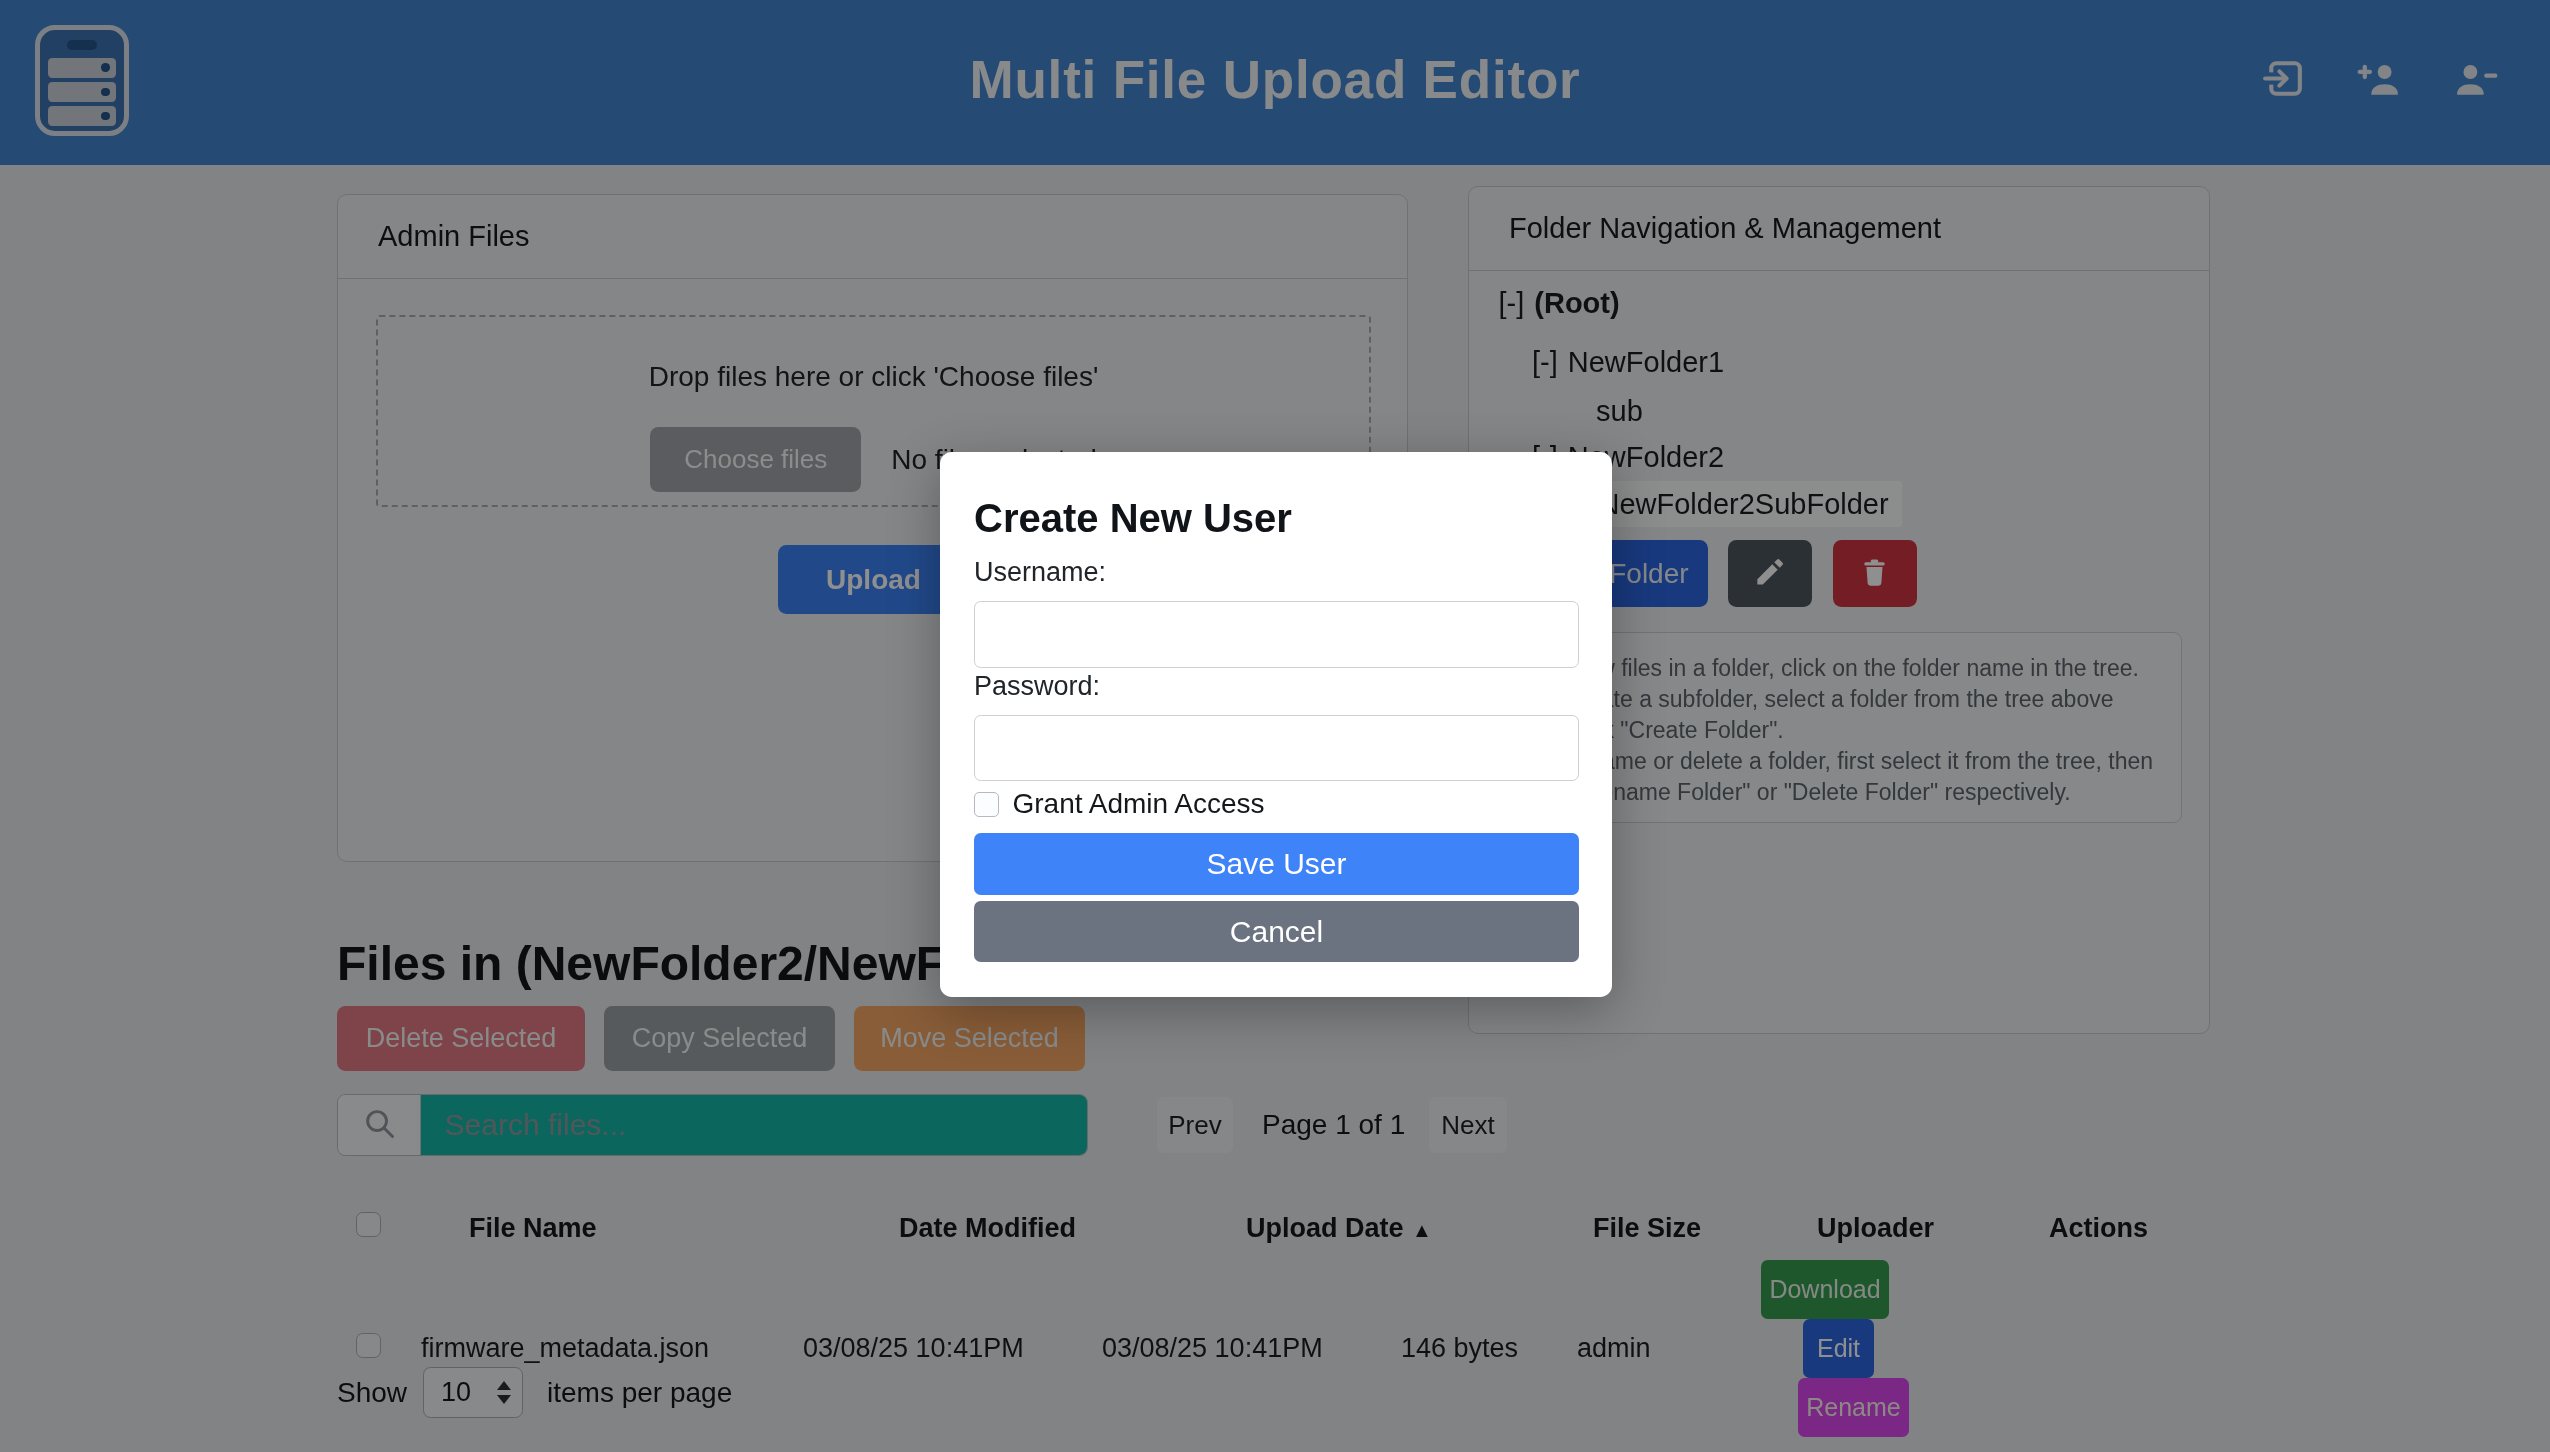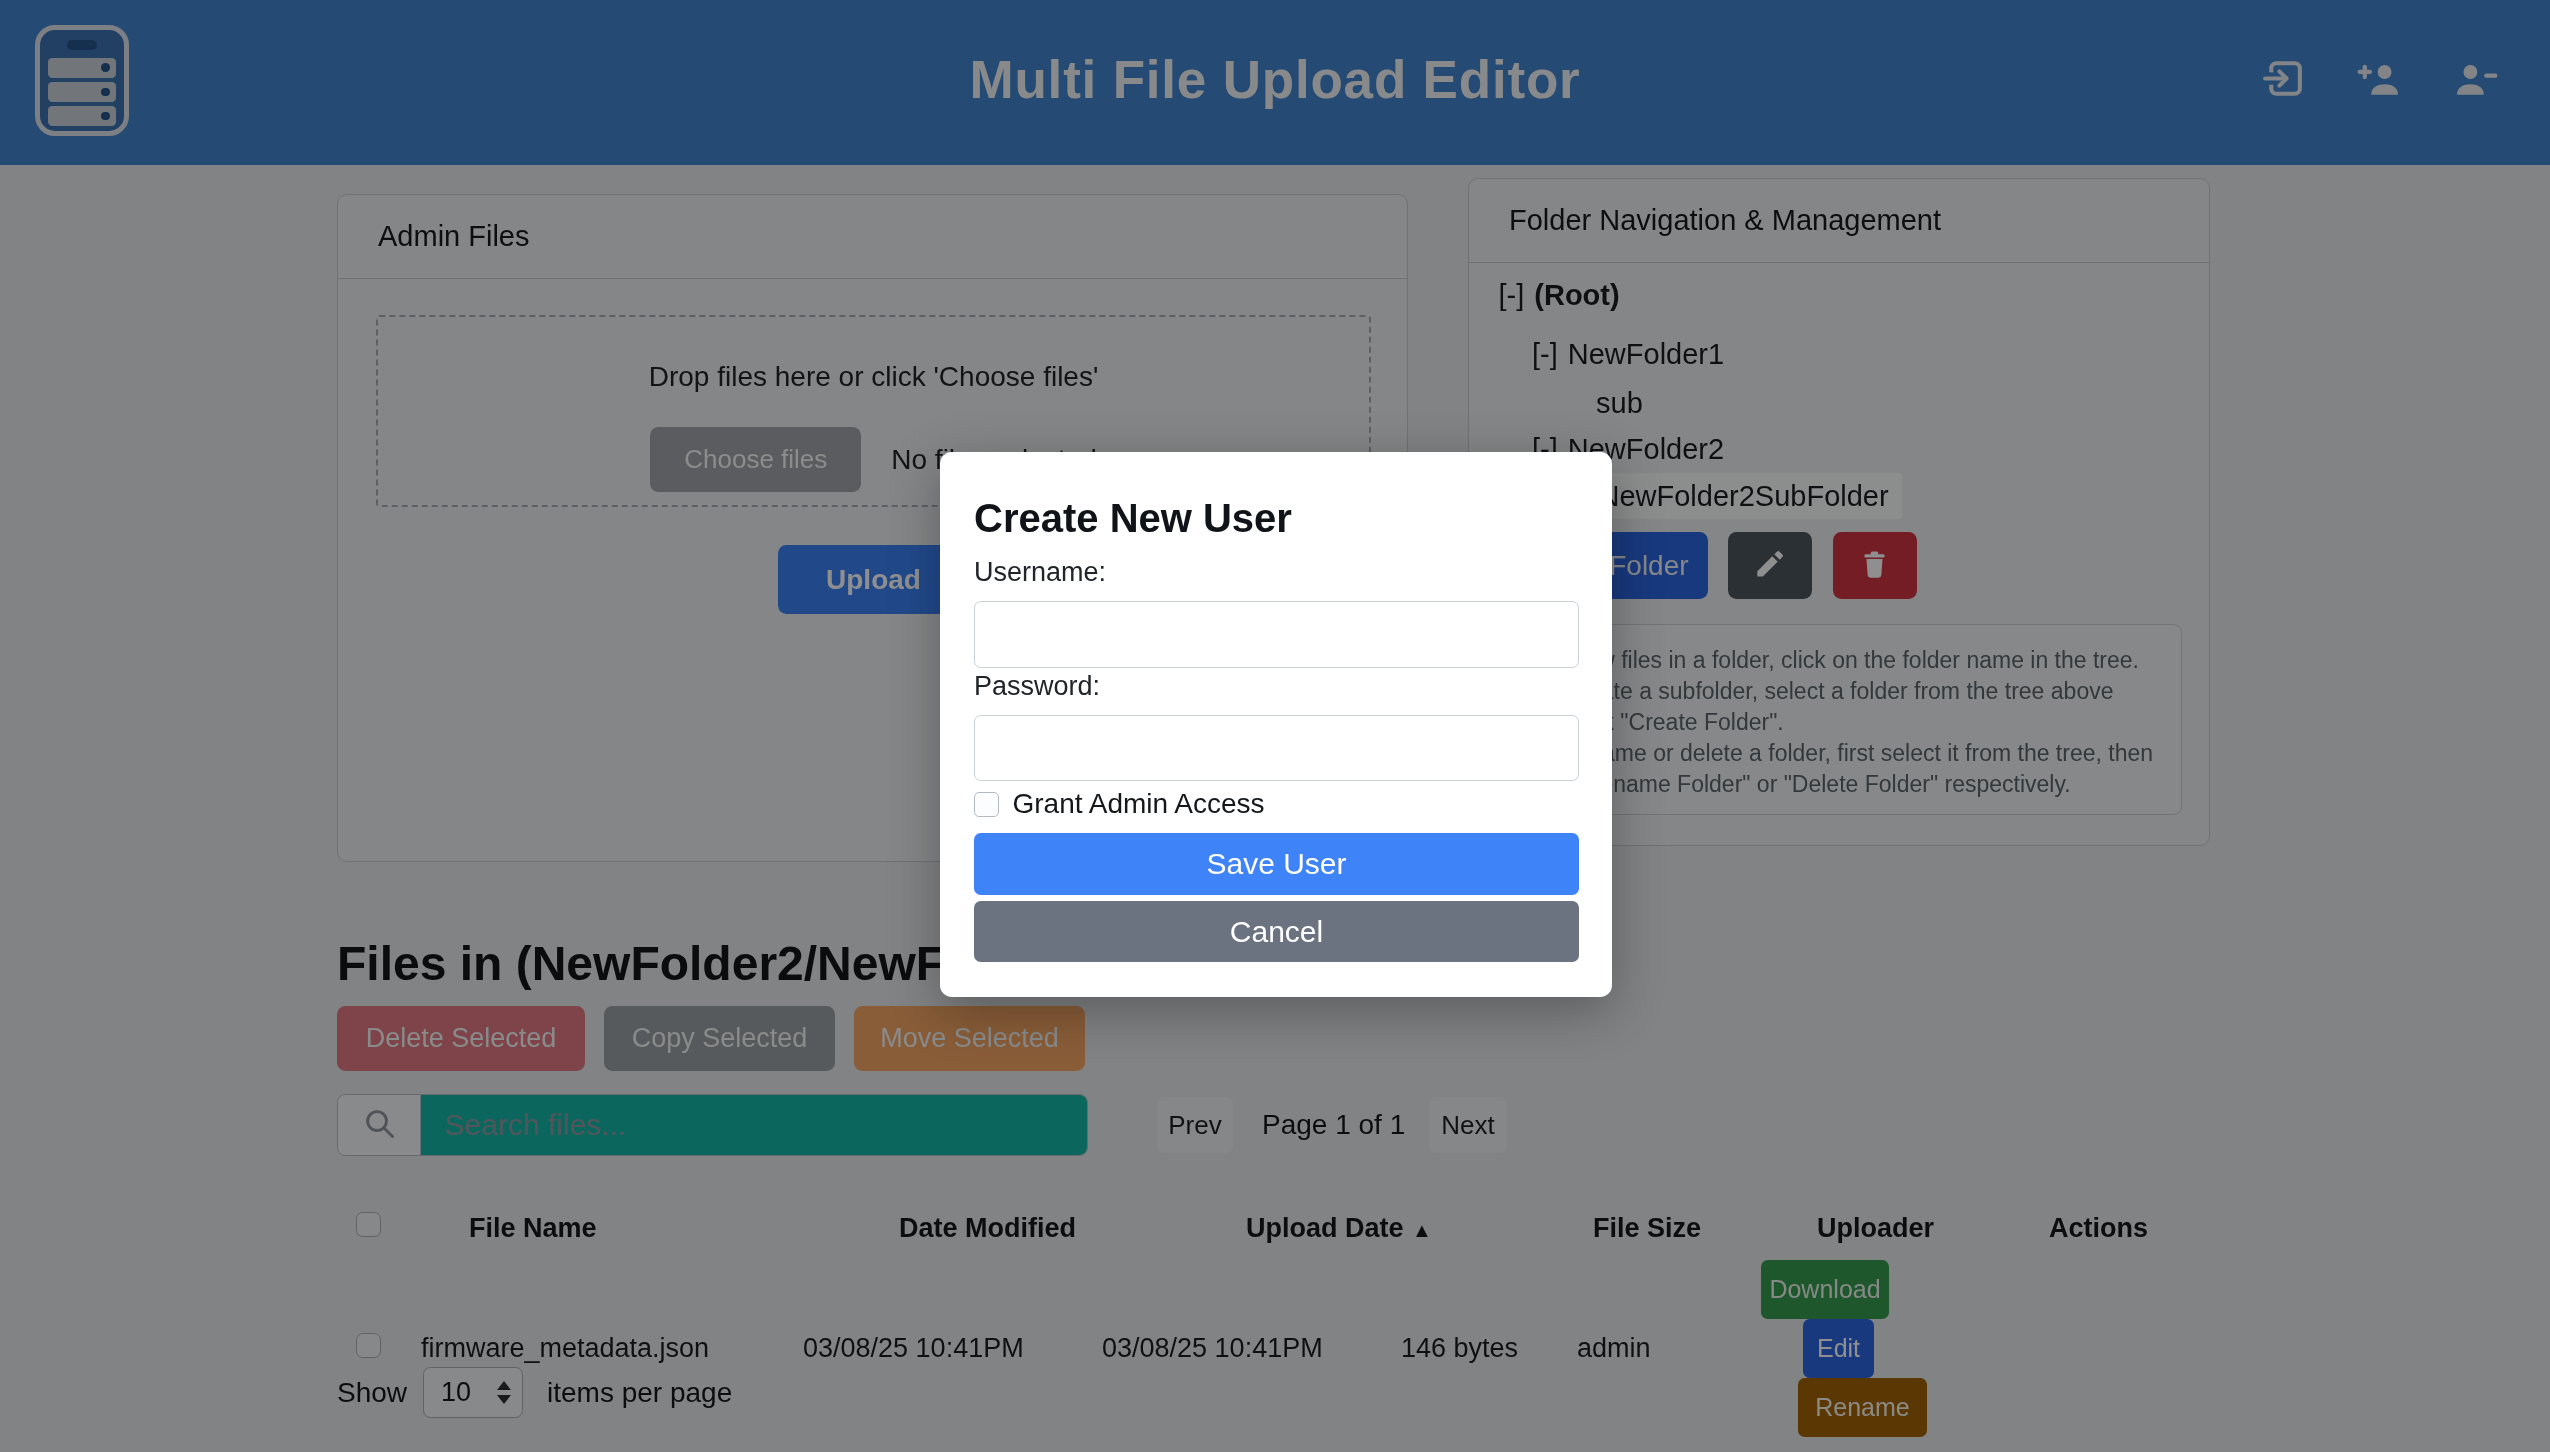--- a/index.html
+++ b/index.html
@@ -17,21 +17,21 @@
           border-radius: 50%; background: #27548c; }
   .app-title { position: absolute; left: 0; top: 49px; width: 100%; text-align: center;
           font-size: 53px; font-weight: 700; color: #f2f5f8; letter-spacing: 0.8px; }
   .hdr-actions { position: absolute; right: 49px; top: 54px; display: flex; gap: 44px; }
   .hdr-btn { width: 52px; height: 52px; display: flex; align-items: center; justify-content: center;
           background: transparent; border: none; cursor: pointer; }
 
   
   .panel { position: absolute; background: #edeff1; border: 1.7px solid #c7ccd1; border-radius: 10px; }
   .panel-upload { left: 337px; top: 194px; width: 1071px; height: 668px; }
-  .panel-folder { left: 1468px; top: 178px; width: 742px; height: 668px; }
+  .panel-folder { left: 1468px; top: 186px; width: 742px; height: 848px; }
   .panel-head { height: 84px; display: flex; align-items: center; padding-left: 40px;
           border-bottom: 1.7px solid #c7ccd1; font-size: 29px; color: #16191c; }
 
   
   .dropzone { position: absolute; left: 38px; top: 120px; width: 995px; height: 192px;
           border: 2.5px dashed #a7aeb6; border-radius: 3.4px; cursor: pointer; }
   .dz-text { text-align: center; margin-top: 44px; font-size: 28px; color: #212529; }
   .dz-row { display: flex; justify-content: center; align-items: center; gap: 30px; margin-top: 34px; }
   .choose-btn { width: 211px; height: 65px; border: none; border-radius: 8.4px; background: #a0a4a9;
           color: #f8f9fa; font-size: 26px; font-family: inherit; cursor: pointer; }
@@ -93,21 +93,21 @@
   .tbl-row > div { padding-left: 25px; }
   .tbl-row > .cell-check { padding-left: 18.6px; }
   .checkbox { display: inline-block; width: 25px; height: 25px; border: 1.7px solid #aab1b8;
           border-radius: 6.7px; background: #f0f2f4; cursor: pointer; }
   .sort-arrow { font-size: 20px; margin-left: 8.4px; }
   .cell-actions { display: flex; align-items: flex-start; flex-direction: column; }
   .row-btn { height: 59px; border: none; border-radius: 6.7px; color: #ffffff; font-size: 25px;
           font-family: inherit; cursor: pointer; }
   .btn-download { width: 128px; background: #359b4d; color: #eef5ef; }
   .btn-edit { width: 71px; background: #2b66e0; margin-left: 42px; }
-  .btn-rename { width: 129px; background: #a16207; color: #f8f4e9; margin-left: 37px; }
+  .btn-rename { width: 111px; background: #d946ef; color: #f8f4e9; margin-left: 37px; }
 
   .show-label { position: absolute; left: 337px; top: 1377px; font-size: 28px; color: #15181b; }
   .pp-select { position: absolute; left: 423px; top: 1367px; width: 100px; height: 51px;
           border: 1.7px solid #a9b0b7; border-radius: 7.6px; background: #f2f4f7; cursor: pointer;
           display: flex; align-items: center; }
   .pp-value { font-size: 27px; color: #15181b; padding-left: 17px; flex: 1; }
   .stepper { display: flex; flex-direction: column; gap: 4.2px; margin-right: 11px; }
   .tri-up { width: 0; height: 0; border-left: 7.6px solid transparent; border-right: 7.6px solid transparent;
           border-bottom: 9.3px solid #2b3137; }
   .tri-down { width: 0; height: 0; border-left: 7.6px solid transparent; border-right: 7.6px solid transparent;

